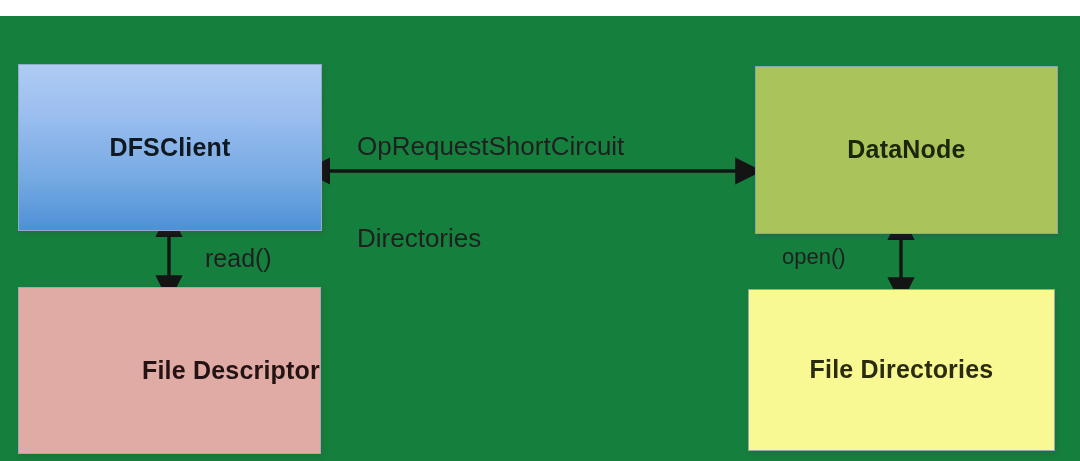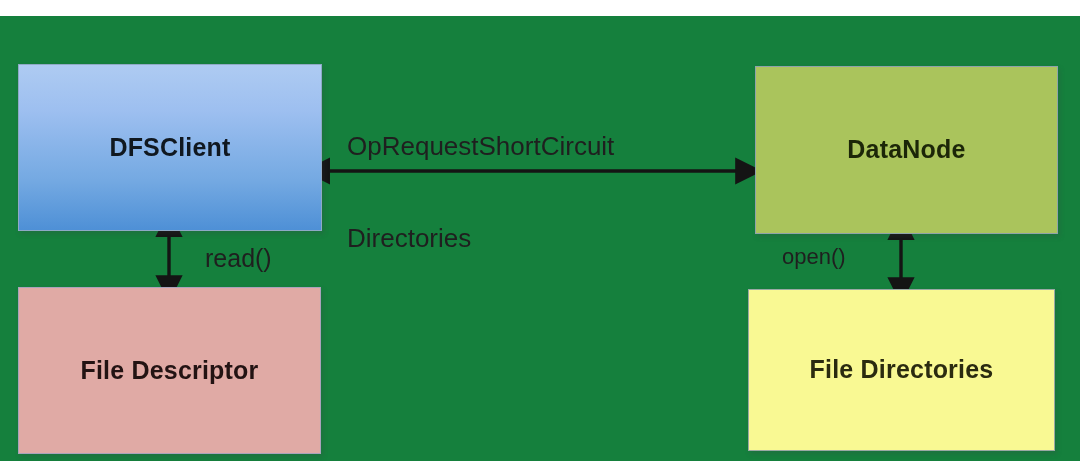--- a/index.html
+++ b/index.html
@@ -62,20 +62,21 @@
   #node-datanode .node-label { color: #1c2608; text-align: center; }
 
   
   #node-filedescriptor {
     left: 18px;
     top: 271px;
     width: 303px;
     height: 167px;
     background: #e0aaa5;
     border-color: #a9a3bb;
+    justify-content: flex-end;
   }
   #node-filedescriptor .node-label { color: #231313; }
 
   
   #node-datadirectories {
     left: 748px;
     top: 273px;
     width: 307px;
     height: 162px;
     background: #f9f993;
@@ -95,21 +96,21 @@
 
   
   .edge-label {
     position: absolute;
     color: #1f1f1f;
     font-size: 25px;
     line-height: 1.18;
     white-space: pre;
   }
   #label-protocol {
-    left: 347px;
+    left: 357px;
     top: 54px;
     text-align: left;
     font-size: 26px;
   }
   #label-read {
     left: 205px;
     top: 228px;
     font-size: 25px;
   }
   #label-open {

